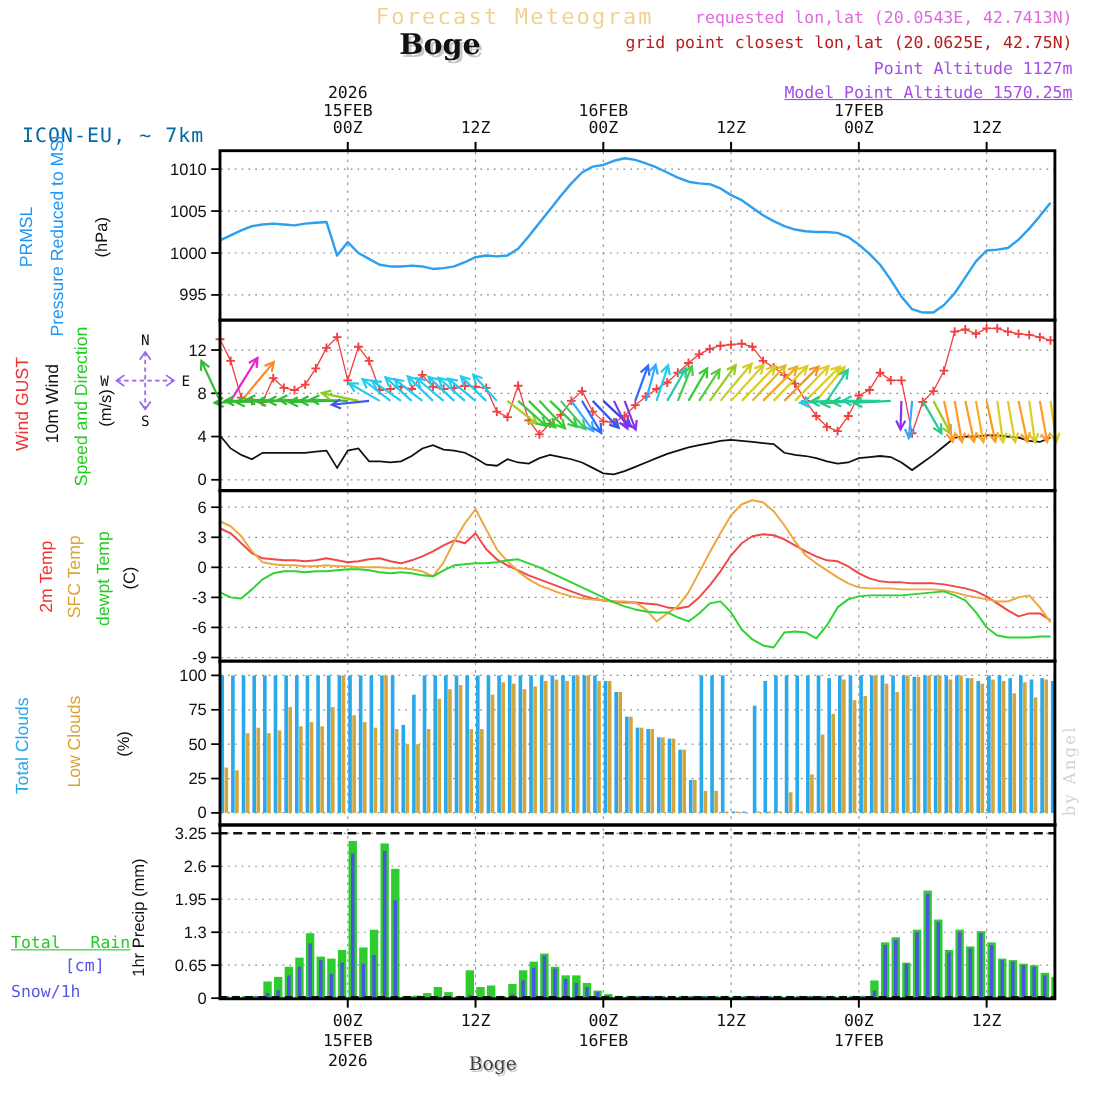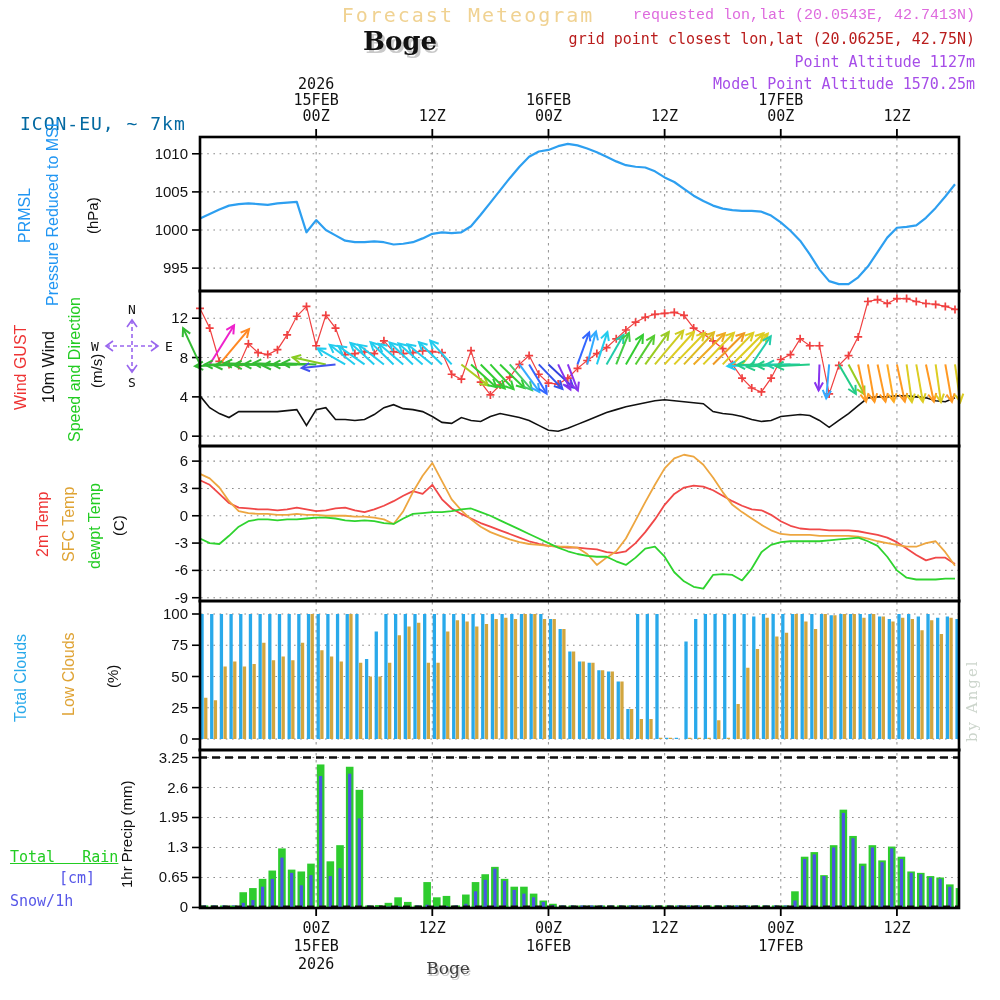--- a/index.html
+++ b/index.html
@@ -5,24 +5,24 @@
   html,body{margin:0;padding:0;background:#fff;}
   .page{position:relative;width:1000px;height:1000px;background:#fff;overflow:hidden;
         font-family:"Liberation Sans",sans-serif;}
   .abs{position:absolute;white-space:pre;}
   .hdr-title{left:318px;top:3px;width:300px;text-align:center;color:#f0d292;
              font:20px "DejaVu Sans Mono",monospace;letter-spacing:2px;}
   .hdr-station{left:300px;top:26px;width:200px;text-align:center;color:#111;
              font:bold 26px "DejaVu Serif",serif;text-shadow:2.5px 2.5px 0 #c9c9c9;}
   .hdr-model{left:20px;top:65px;color:#0369a1;font:18px "DejaVu Sans Mono",monospace;letter-spacing:1px;margin-top:48px;}
   .hdr-r{right:25px;text-align:right;font:15px "DejaVu Sans Mono",monospace;}
-  .r1{top:7px;color:#de6ade;font-family:Liberation Mono, monospace;}
+  .r1{top:7px;color:#de6ade;}
   .r2{top:30px;color:#b91c1c;}
   .r3{top:53px;color:#a64de8;}
-  .r4{top:75px;color:#a64de8;}
+  .r4{top:75px;color:#a64de8;text-decoration:underline;}
   .vlabel{position:absolute;transform-origin:0 0;transform:rotate(-90deg);
           white-space:nowrap;font:16px "Liberation Sans",sans-serif;}
   .sm{font-size:15px;}
   .c-pres{color:#2196f3;} .c-red{color:#ee3333;} .c-blk{color:#111;}
   .c-grn{color:#22cc22;} .c-org{color:#dfa334;} .c-tcl{color:#29a9ea;}
   .c-snw{color:#5757e8;}
   .plabel{position:absolute;font:15px "DejaVu Sans Mono",monospace;white-space:pre;}
   .watermark{position:absolute;left:963px;top:742px;transform-origin:0 0;
              transform:rotate(-90deg);color:#ccd5cc;font:15px "DejaVu Serif",serif;
              letter-spacing:2px;white-space:nowrap;}

